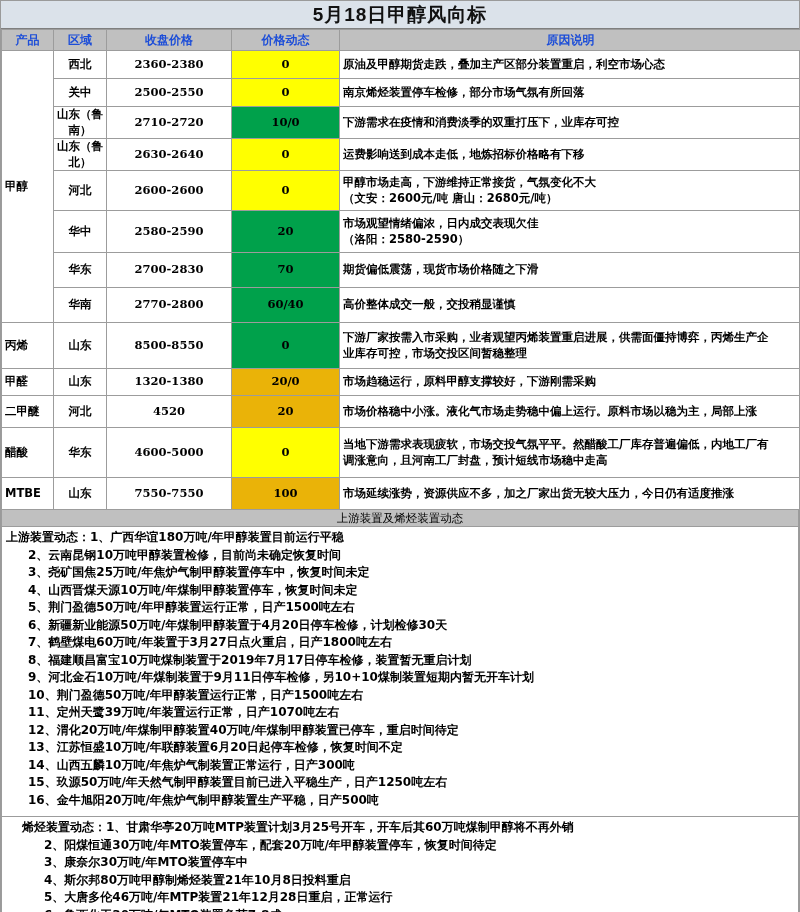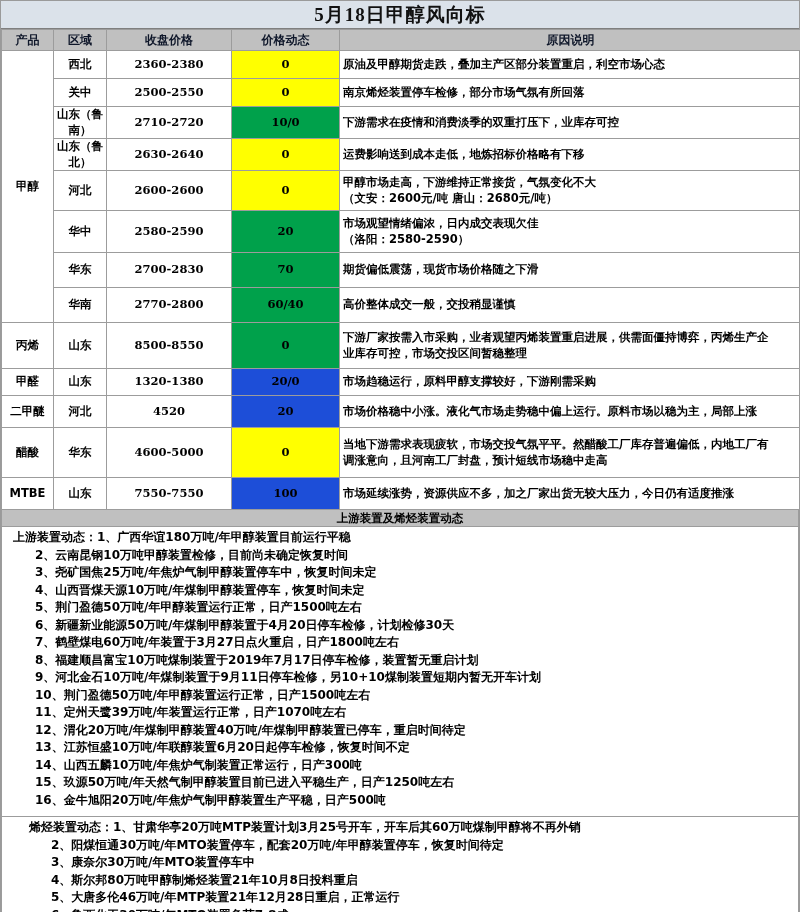--- a/index.html
+++ b/index.html
@@ -27,21 +27,21 @@
   .title-bar {
     height: 28px;
     background: #dbe2ea;
     border-bottom: 1px solid #7f7f7f;
     display: flex;
     align-items: center;
     justify-content: center;
     box-sizing: border-box;
   }
   .title-text {
-    font-family: Liberation Serif, serif;
+    font-family: Liberation Sans, sans-serif;
     font-size: 19px;
     font-weight: bold;
     letter-spacing: 1px;
     color: #111111;
     line-height: 1;
   }
 
   
   table.main {
     width: 800px;
@@ -55,71 +55,70 @@
     padding: 0 3px;
     box-sizing: border-box;
     vertical-align: middle;
     line-height: 1.35;
   }
   table.main thead th {
     background: #c0c0c0;
     text-align: center;
     height: 21px;
     font-size: 12px;
-    color: #0f172a;
+    color: #1d4ed8;
   }
   .c-prod  { width: 52px;  text-align: center; }
   .c-area  { width: 53px;  text-align: center; }
   .c-price { width: 125px; text-align: center; font-family: "DejaVu Serif","Liberation Serif",serif; }
   .c-move  { width: 108px; text-align: center; font-family: "DejaVu Serif","Liberation Serif",serif; }
   .c-why   { width: 462px; text-align: left; padding-left: 5px; }
 
   td.prodcell {
-    text-align: center;
+    text-align: left;
     font-size: 12px;
     margin-left: 8px;
   }
   .bg-yellow { background: #ffff00; }
   .bg-green  { background: #00a14b; }
-  .bg-red    { background: #1d4ed8; }
+  .bg-red    { background: #eab308; }
 
   .why-line { display: block; }
   .why-sub  { display: block; }
 
   
   .band {
     background: #c0c0c0;
     border-left: 1px solid #9c9c9c;
     border-right: 1px solid #9c9c9c;
     border-bottom: 1px solid #9c9c9c;
     height: 17px;
     display: flex;
     align-items: center;
     justify-content: center;
     font-size: 11.5px;
-    font-weight: bold;
+    font-weight: normal;
     box-sizing: border-box;
   }
 
   
   .notes {
     border-left: 1px solid #9c9c9c;
     border-right: 1px solid #9c9c9c;
     border-bottom: 1px solid #9c9c9c;
     box-sizing: border-box;
     padding: 2px 4px 4px 4px;
     background: #ffffff;
   }
   .note-line {
     font-size: 12px;
     font-weight: bold;
     line-height: 17.5px;
     white-space: nowrap;
     font-family: "DejaVu Sans", "Liberation Sans", sans-serif;
-    margin-left: 7px;
   }
   .note-line.indent { padding-left: 22px; }
 
   #upstream-notes { height: 290px; }
   #olefin-notes  { height: 96px; padding-left: 20px; }
 </style>
 </head>
 <body>
 
 <div class="sheet">

